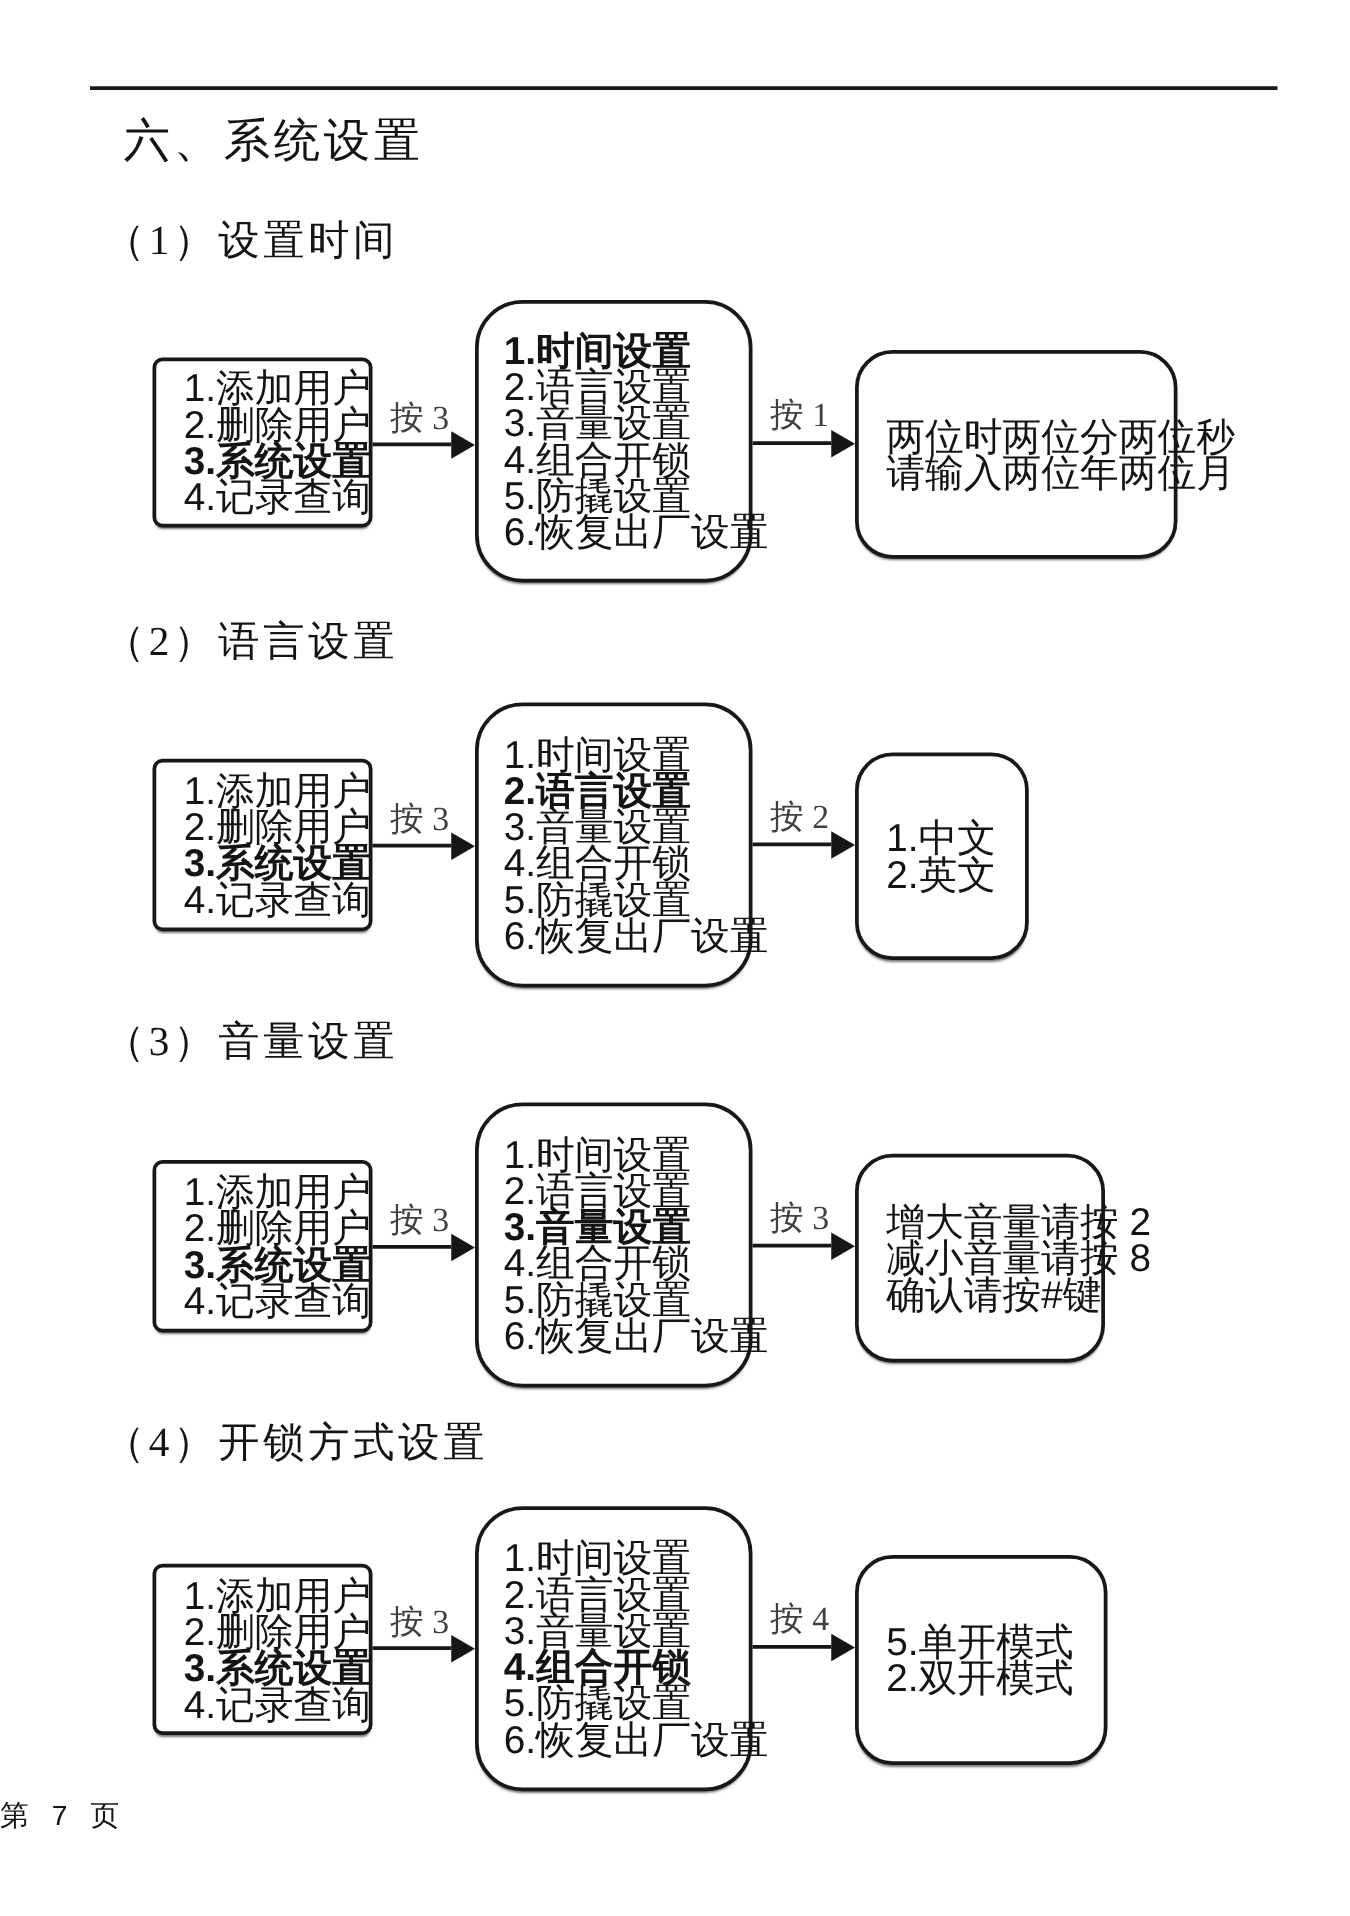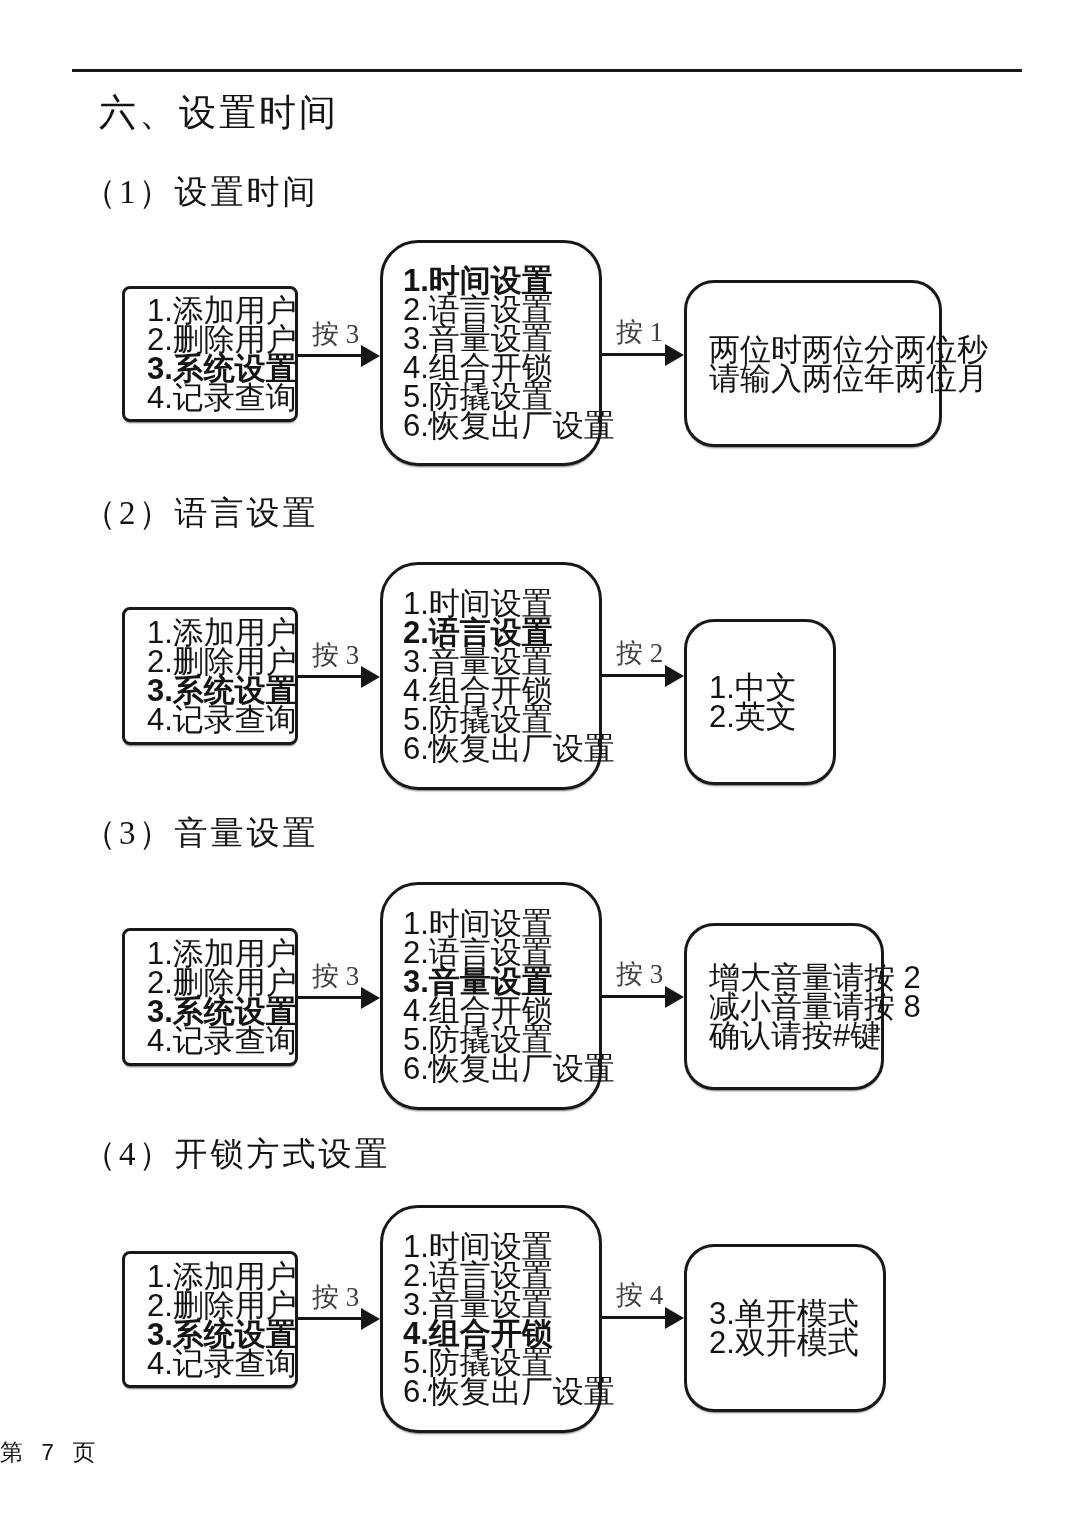--- a/index.html
+++ b/index.html
@@ -32,21 +32,21 @@
   .press{position:absolute;font-family:"Liberation Serif","DejaVu Serif",serif;
          font-size:27px;color:#404040;white-space:pre}
 
   .footer{position:absolute;left:0;width:100%;top:1437px;text-align:left;
           font-family:Liberation Mono, monospace;font-size:23px;letter-spacing:2px;white-space:pre}
 </style>
 </head>
 <body>
 
 <div class="rule"></div>
-<div class="title">六、设置时间</div>
+<div class="title">六、系统设置</div>
 
 <div>
   <div class="sec-h" style="top:170px">（1）设置时间</div>
 
   <div class="box left-box" style="top:286px;height:136px">
     <div class="ln">1.添加用户</div>
     <div class="ln">2.删除用户</div>
     <div class="ln b">3.系统设置</div>
     <div class="ln">4.记录查询</div>
   </div>
@@ -90,21 +90,21 @@
     <div class="ln b">2.语言设置</div>
     <div class="ln">3.音量设置</div>
     <div class="ln">4.组合开锁</div>
     <div class="ln">5.防撬设置</div>
     <div class="ln">6.恢复出厂设置</div>
   </div>
 
   <div class="press" style="left:616px;top:635px">按 2</div>
   <div class="arrow" style="left:602px;top:674px;width:63px"></div>
 
-  <div class="box right-box" style="top:619px;height:166px;width:152px">
+  <div class="box right-box" style="top:602px;height:166px;width:139px">
     <div class="ln">1.中文</div>
     <div class="ln">2.英文</div>
   </div>
 </div>
 
 <div>
   <div class="sec-h" style="top:811px">（3）音量设置</div>
 
   <div class="box left-box" style="top:928px;height:138px">
     <div class="ln">1.添加用户</div>
@@ -154,18 +154,18 @@
     <div class="ln">3.音量设置</div>
     <div class="ln b">4.组合开锁</div>
     <div class="ln">5.防撬设置</div>
     <div class="ln">6.恢复出厂设置</div>
   </div>
 
   <div class="press" style="left:616px;top:1277px">按 4</div>
   <div class="arrow" style="left:602px;top:1316px;width:63px"></div>
 
   <div class="box right-box" style="top:1244px;height:168px;width:202px">
-    <div class="ln">3.单开模式</div>
+    <div class="ln">5.单开模式</div>
     <div class="ln">2.双开模式</div>
   </div>
 </div>
 
 <div class="footer">第 7 页</div>
 
 </body></html>

